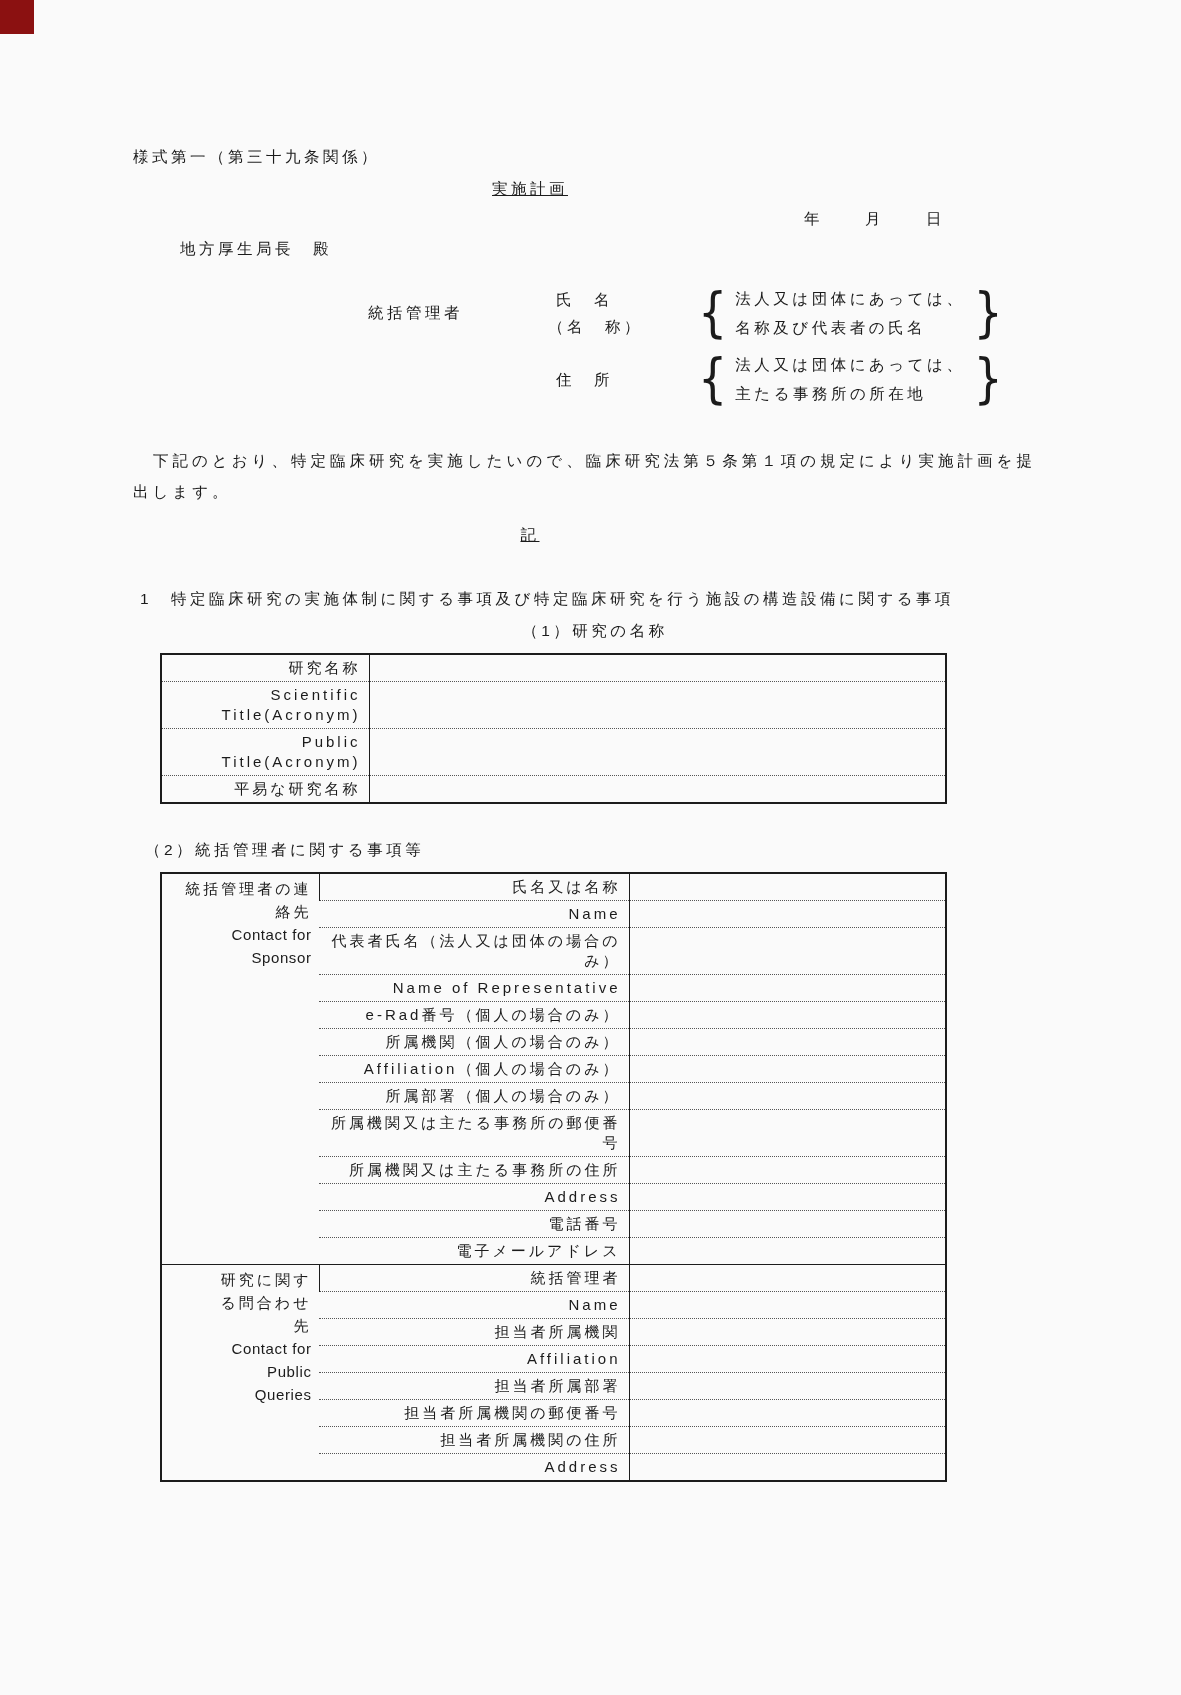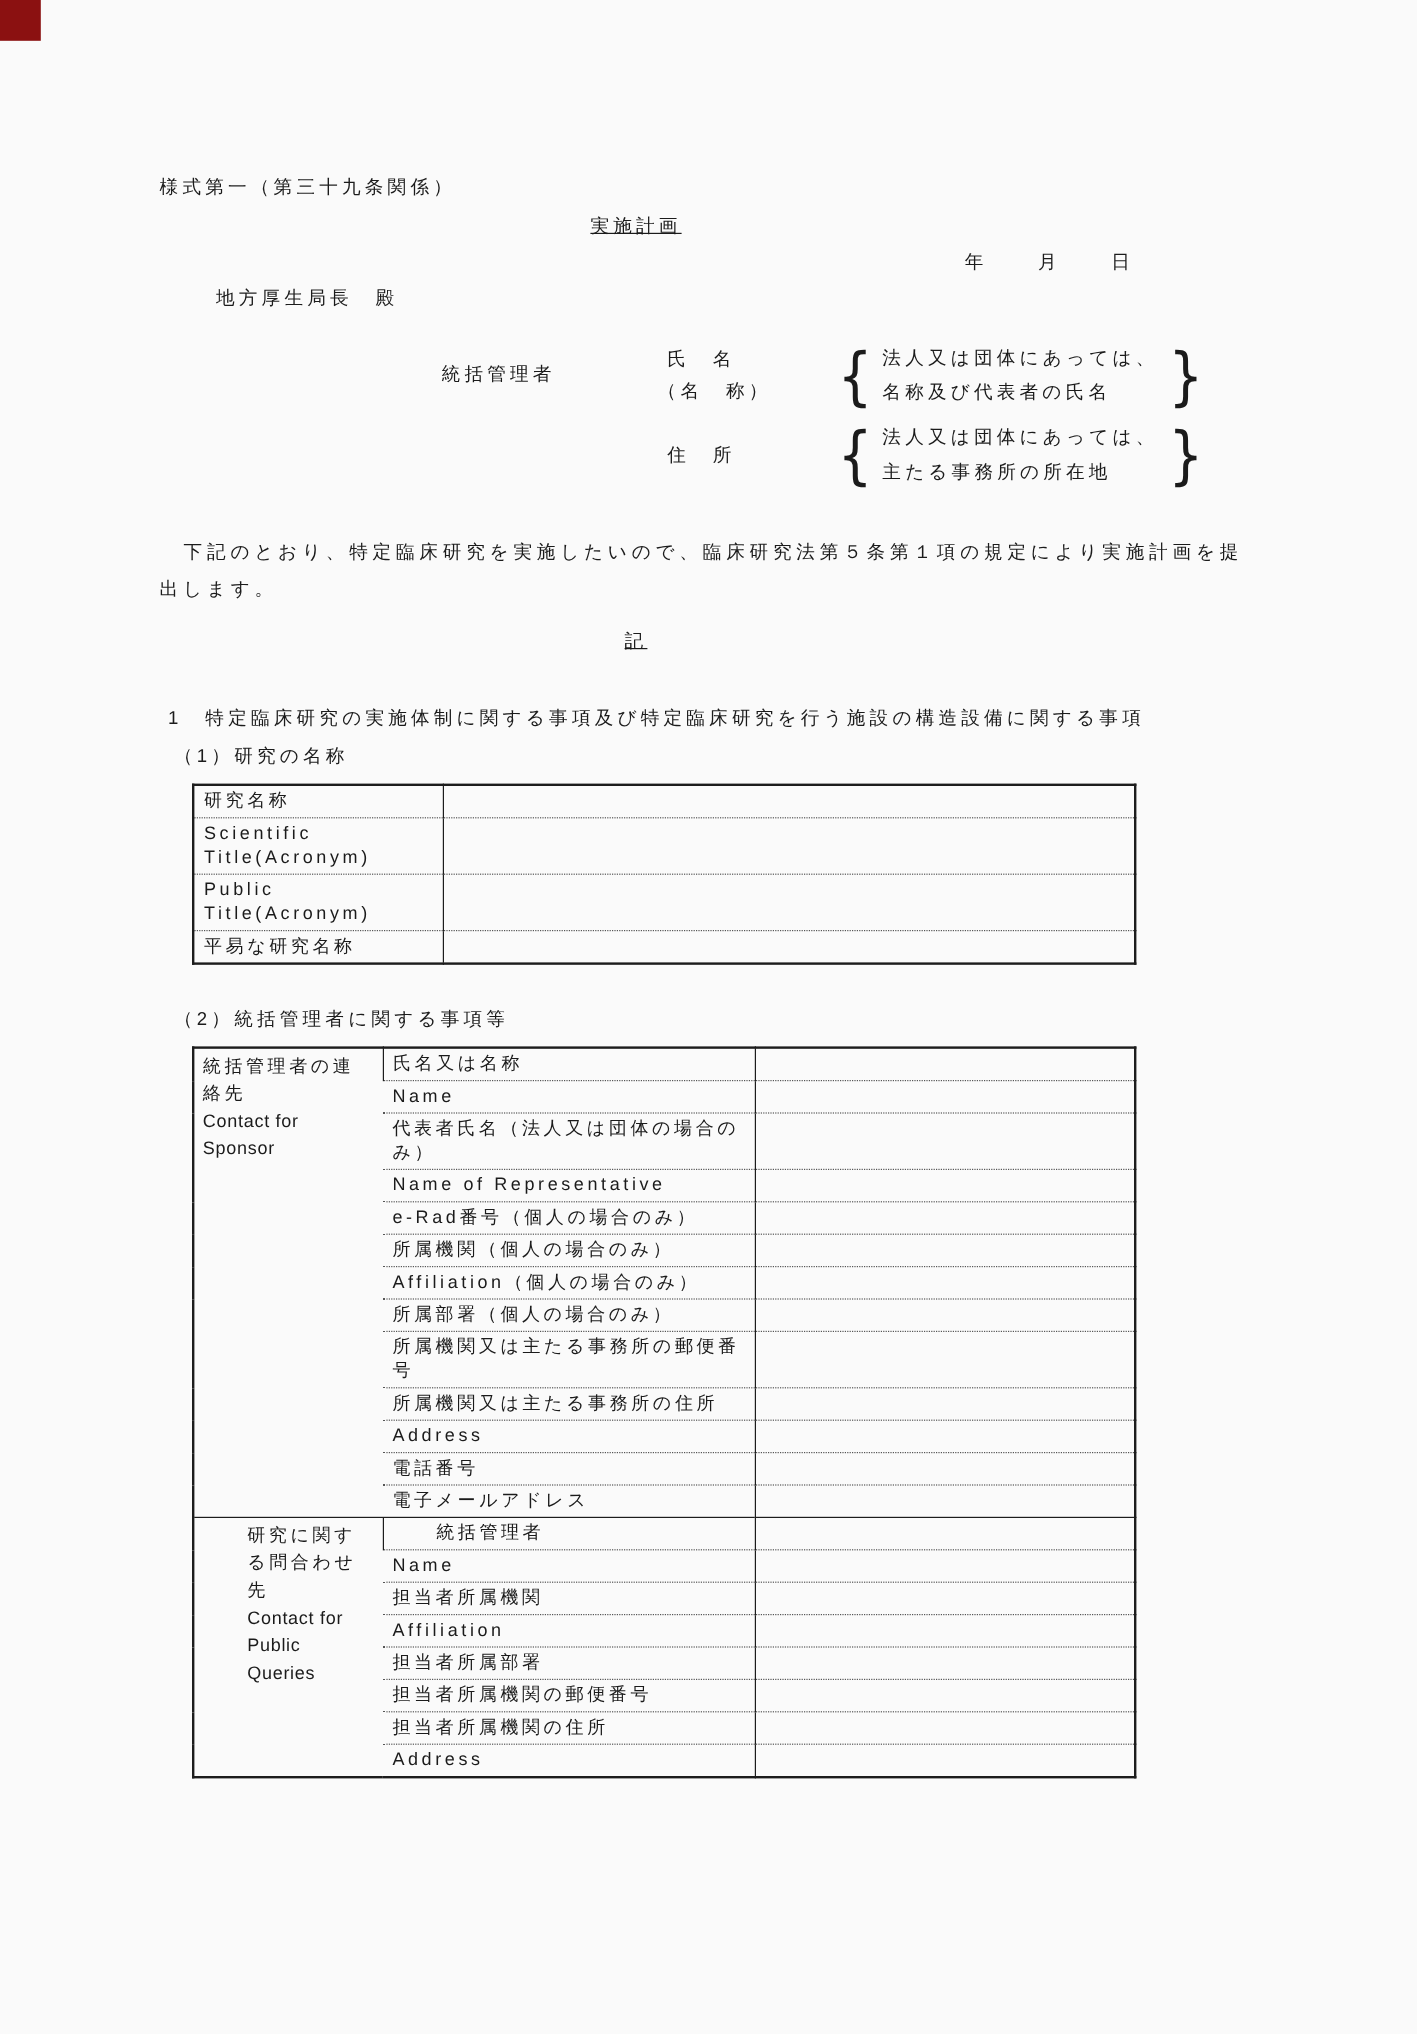--- a/index.html
+++ b/index.html
@@ -63,29 +63,30 @@
 
   .intro {
     margin: 36px 0 0 0;
     letter-spacing: 4px;
     text-indent: 20px;
     line-height: 31px;
   }
   .ki { margin-top: 16px; }
 
   .section-heading { margin-top: 40px; margin-left: 7px; }
-  .sub-heading { margin-top: 8px; margin-left: 12px; }
+  .sub-heading { margin-top: 8px; margin-left: 12px; text-align: center; }
   .sub-heading-2 { margin-top: 34px; margin-left: 12px; }
 
   .form-table {
     border-collapse: collapse;
     table-layout: fixed;
     margin-top: 10px;
     margin-left: 27px;
     border: 2px solid #1c1c1c;
+    text-align: right;
   }
   .form-table td {
     border-top: 1px dotted #555;
     border-left: 1px solid #1c1c1c;
     padding: 3px 8px;
     font-size: 15px;
     letter-spacing: 3px;
     line-height: 20px;
     vertical-align: middle;
     overflow: hidden;

